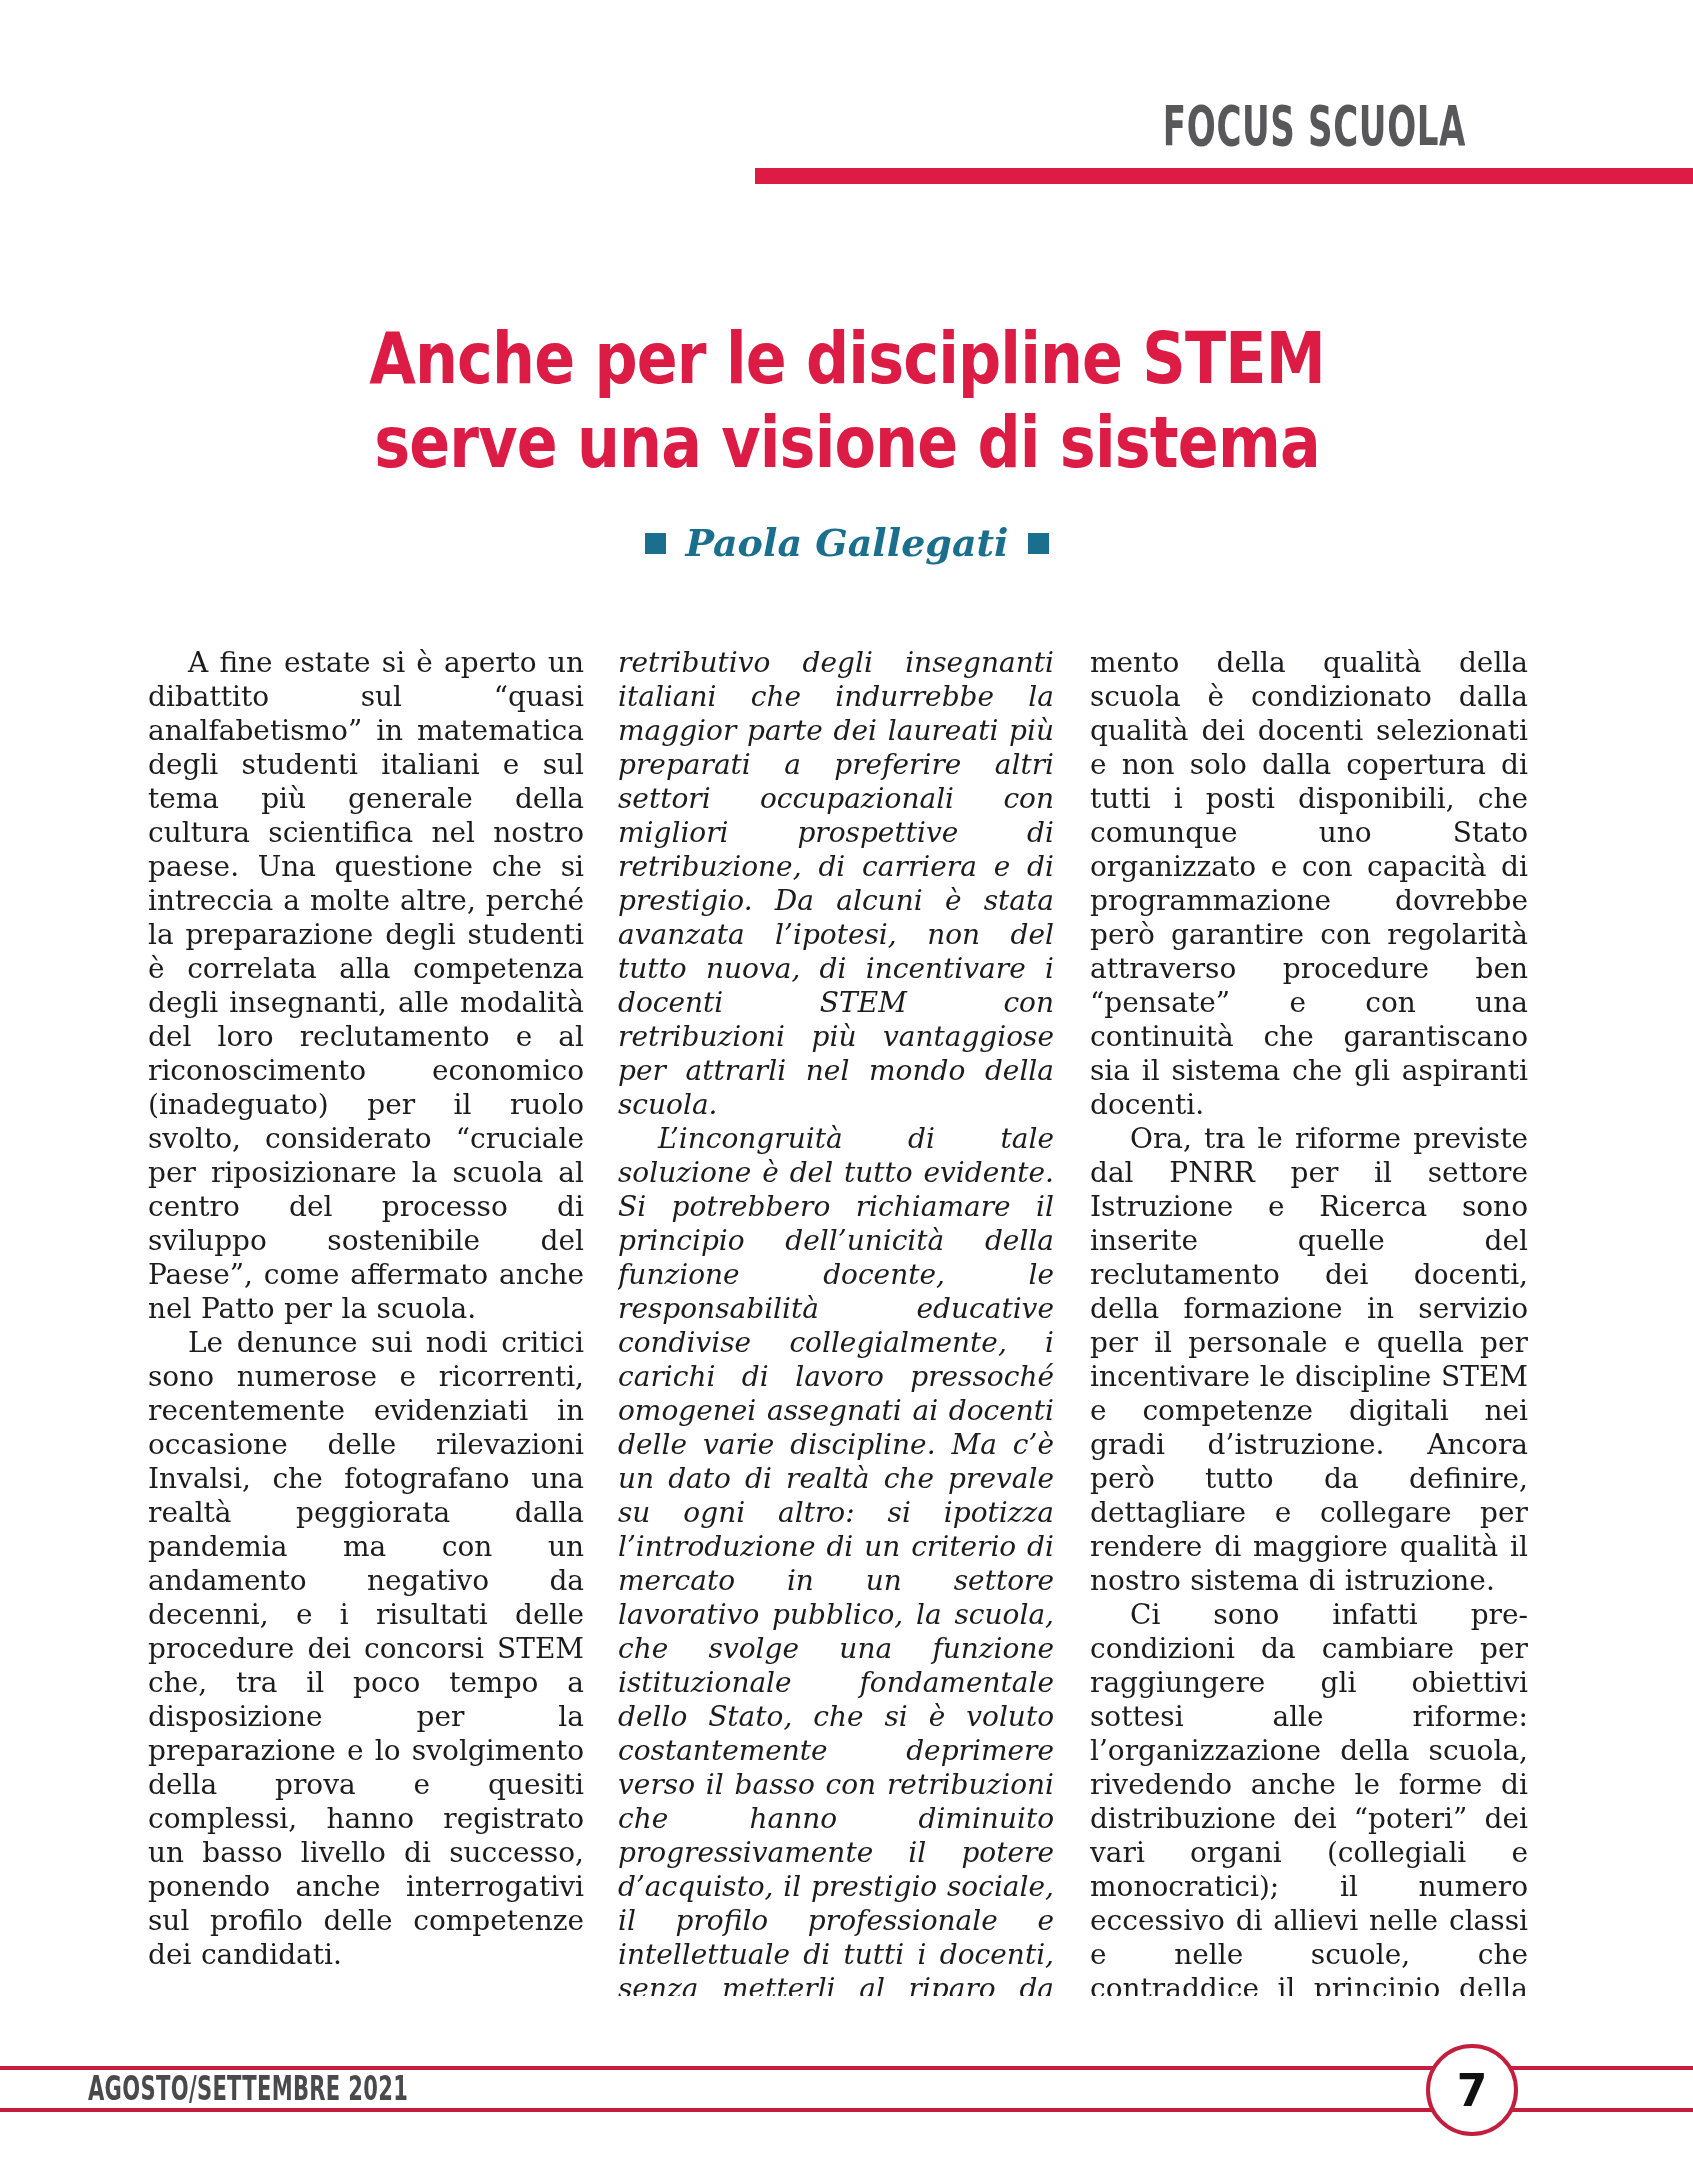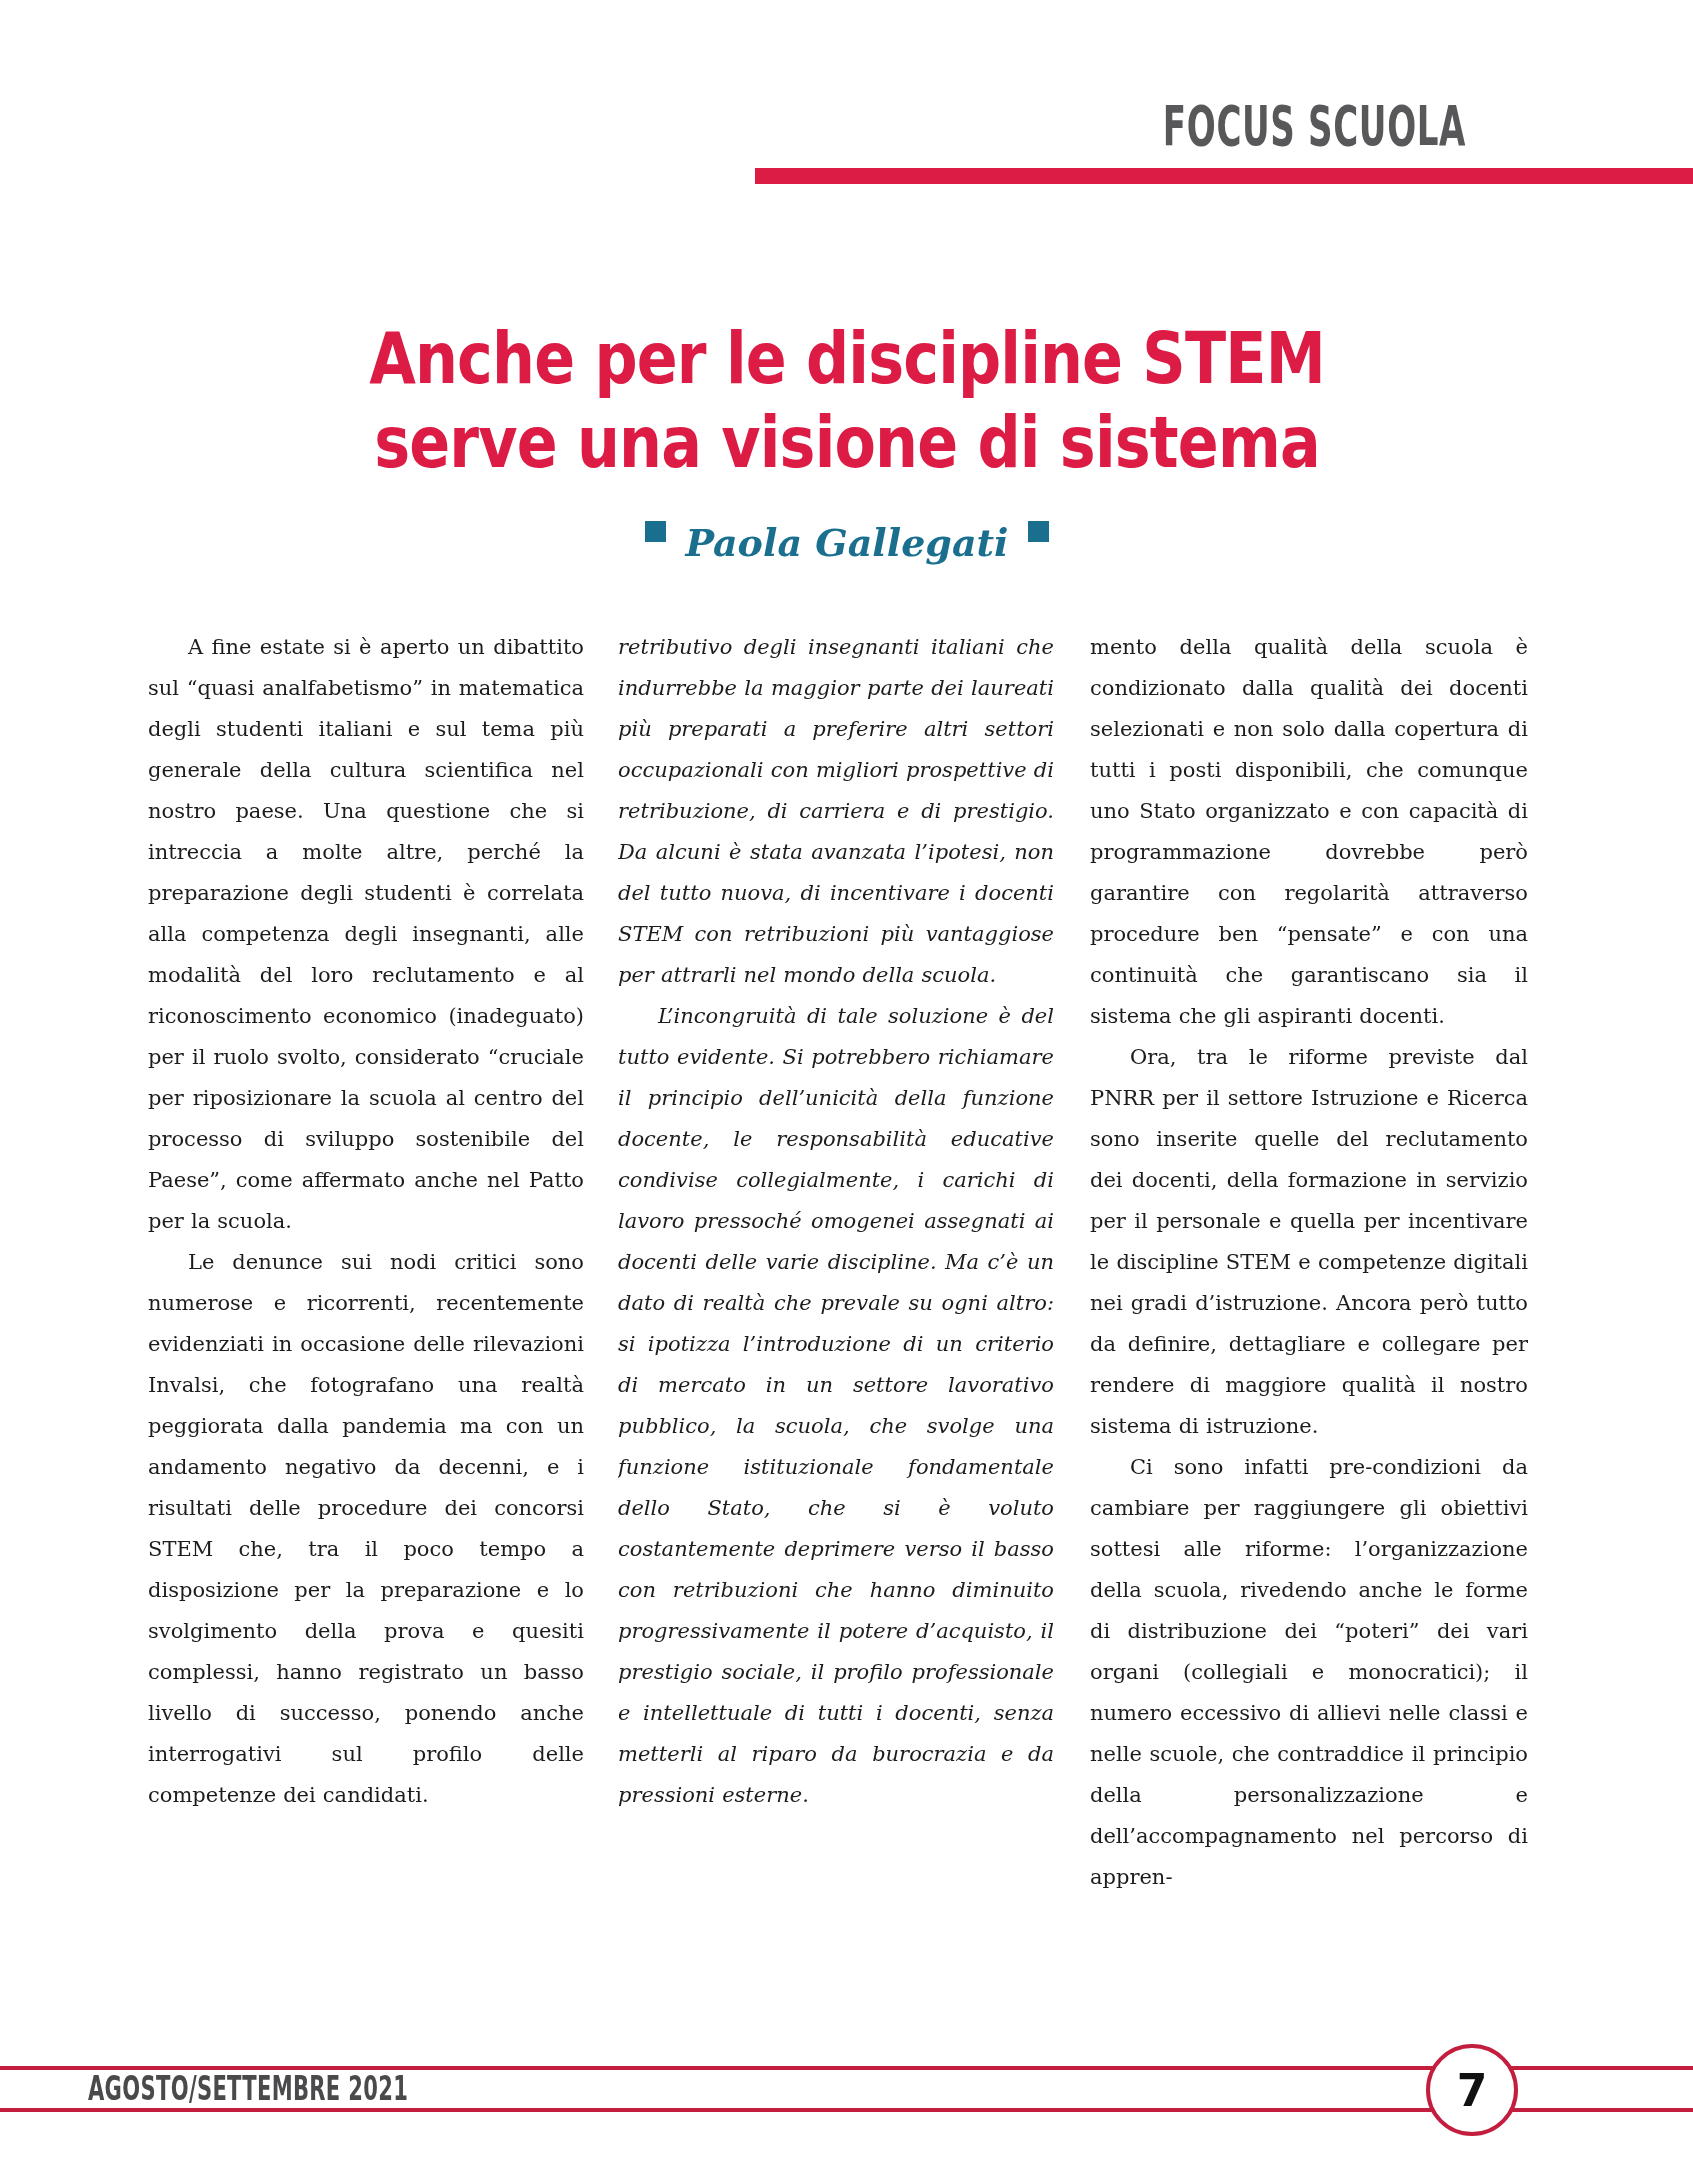--- a/index.html
+++ b/index.html
@@ -33,39 +33,39 @@
     color: var(--accent-red, #dd1c45);
     font-family: "DejaVu Sans", sans-serif;
     font-weight: 800; font-size: 71px; line-height: 84px;
     letter-spacing: -1px;
     transform: scaleX(0.85); transform-origin: center top;
   }
 
   
   .author-row {
     position: absolute; left: 0; top: 521px; width: 1694px;
-    display: flex; align-items: flex-start; justify-content: center; gap: 19px;
+    display: flex; align-items: center; justify-content: center; gap: 19px;
   }
   .author-square {
     width: 21px; height: 21px;
     background: var(--author-teal, #1a6f8e);
   }
   .author-name {
     font-family: "DejaVu Serif", serif;
     font-style: italic; font-weight: bold;
     font-size: 38px; line-height: 44px;
     color: var(--author-teal, #1a6f8e);
     white-space: nowrap;
   }
 
   
   .column {
-    position: absolute; top: 627px; height: 1350px;
+    position: absolute; top: 646px; height: 1350px;
     overflow: hidden;
-    font-size: 21px; line-height: 41px;
+    font-size: 28px; line-height: 34px;
     color: var(--body-text, #1c1c1e);
     text-align: justify;
     word-spacing: 0.02em;
   }
   .col-0 { left: 148px;  width: 436px; }
   .col-1 { left: 618px;  width: 436px; font-style: italic; }
   .col-2 { left: 1090px; width: 438px; }
   .para { margin: 0; }
   .para.indent { text-indent: 40px; }
 

